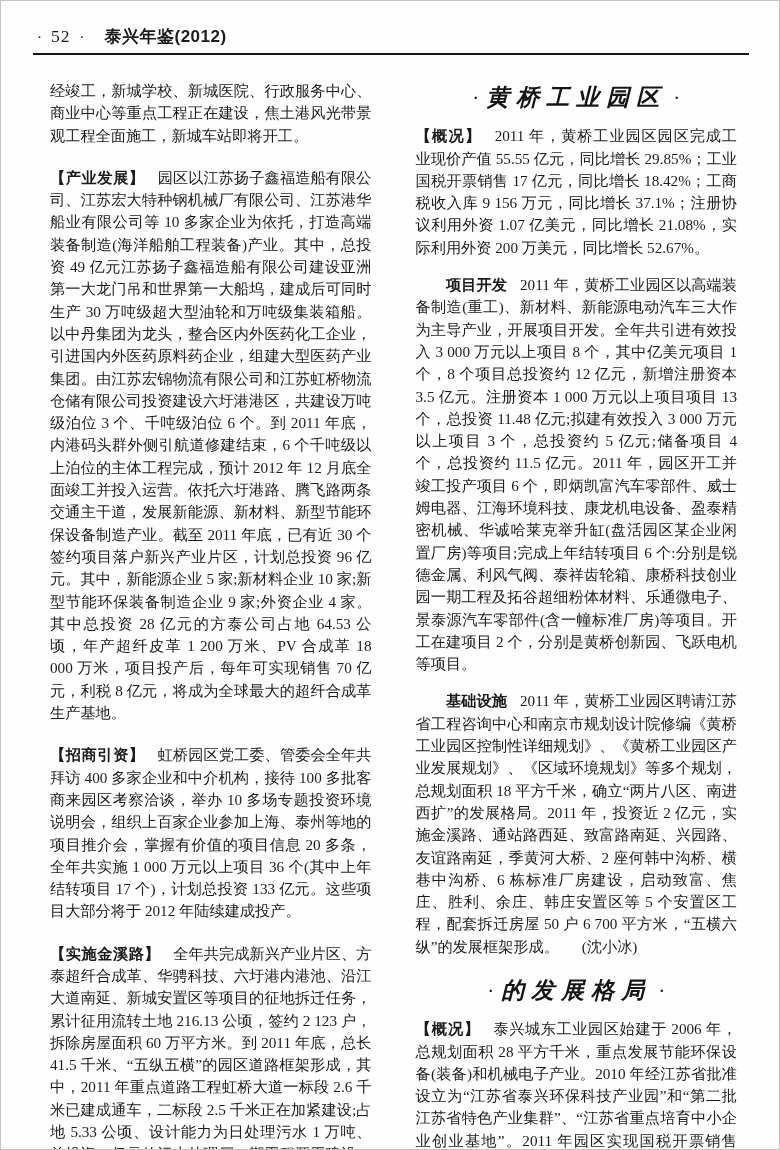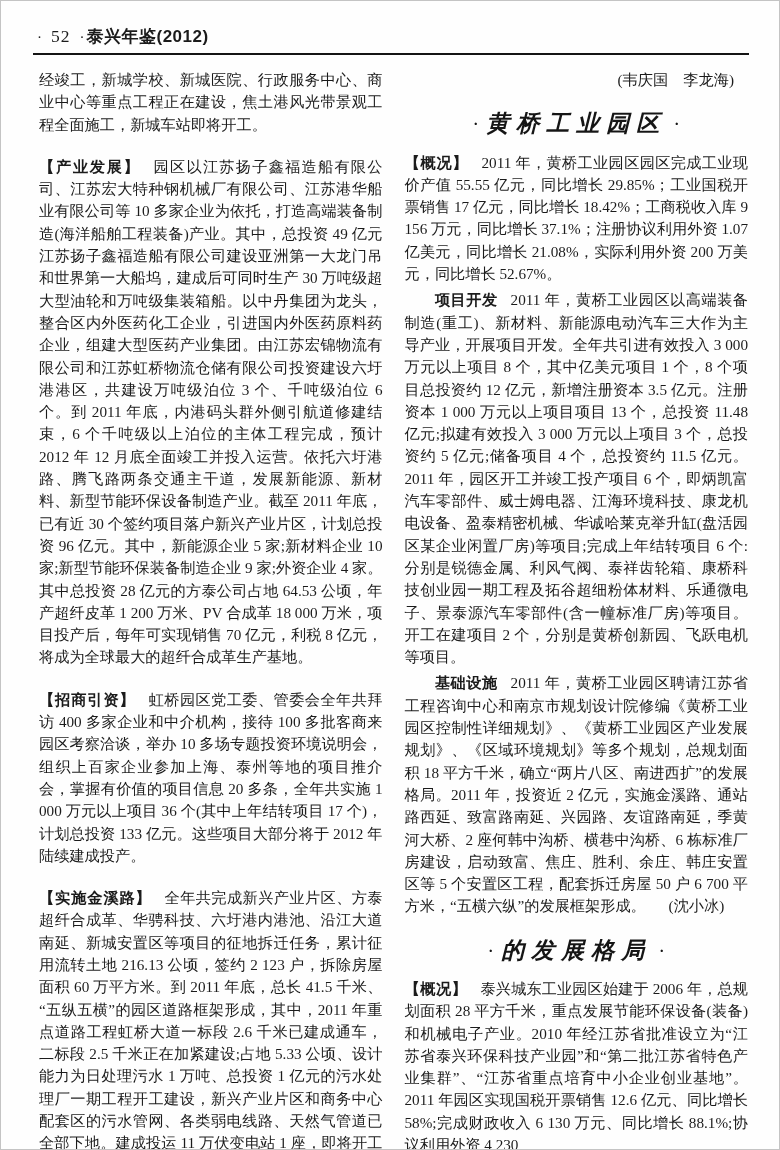--- a/index.html
+++ b/index.html
@@ -15,39 +15,39 @@
   }
   
   .running-head{
     display:flex;align-items:baseline;
     padding:24px 32px 0 36px;
     font-size:17px;
   }
   .rh-dot{font-size:15px;color:#222;}
   .rh-num{margin:0 9px;font-size:17.5px;letter-spacing:1px;text-align:center;}
   .rh-title{
-    margin-left:2px;
+    margin-left:20px;
     font-family:"Liberation Sans", sans-serif;
     font-weight:700;font-size:17px;letter-spacing:0.5px;
   }
   .head-rule{
     margin:5px 30px 0 32px;
     border:0;border-top:2.4px solid #141414;
   }
   
   .columns{
     display:flex;gap:14px;
     padding:10px 27px 0 34px;
   }
   .col{
     flex:1;min-width:0;
     font-size:15.2px;line-height:22.3px;
     text-align:justify;
   }
-  p{margin:4px;}
+  p{margin:15px;}
   .para{text-align:justify;}
   .entry{margin-top:20px;}
   .entry-label{
     font-family:"Liberation Sans", sans-serif;
     font-weight:700;
     letter-spacing:0.5px;
     margin-right:0.85em;
   }
   .sub{ text-indent:2em; }
   .sub-label{
@@ -102,21 +102,20 @@
         <span class="entry-label">【招商引资】</span><span>虹桥园区党工委、管委会全年共拜访 400 多家企业和中介机构，接待 100 多批客商来园区考察洽谈，举办 10 多场专题投资环境说明会，组织上百家企业参加上海、泰州等地的项目推介会，掌握有价值的项目信息 20 多条，全年共实施 1 000 万元以上项目 36 个(其中上年结转项目 17 个)，计划总投资 133 亿元。这些项目大部分将于 2012 年陆续建成投产。</span>
       </p>
 
       <p class="para entry">
         <span class="entry-label">【实施金溪路】</span><span>全年共完成新兴产业片区、方泰超纤合成革、华骋科技、六圩港内港池、沿江大道南延、新城安置区等项目的征地拆迁任务，累计征用流转土地 216.13 公顷，签约 2 123 户，拆除房屋面积 60 万平方米。到 2011 年底，总长 41.5 千米、“五纵五横”的园区道路框架形成，其中，2011 年重点道路工程虹桥大道一标段 2.6 千米已建成通车，二标段 2.5 千米正在加紧建设;占地 5.33 公顷、设计能力为日处理污水 1 万吨、总投资 1 亿元的污水处理厂一期工程开工建设，新兴产业片区和商务中心配套区的污水管网、各类弱电线路、天然气管道已全部下地。建成投运 11 万伏变电站 1 座，即将开工建设 22 万伏和 11 万伏变电站各 1</span>
       </p>
     </section>
 
     <section class="col">
 
-      <p class="para byline">(韦庆国　李龙海)</p>
 
       <h2 class="section-title">
         <span class="st-dot">·</span><span>黄桥工业园区</span><span class="st-dot">·</span>
       </h2>
 
       <p class="para">
         <span class="entry-label">【概况】</span><span>2011 年，黄桥工业园区园区完成工业现价产值 55.55 亿元，同比增长 29.85%；工业国税开票销售 17 亿元，同比增长 18.42%；工商税收入库 9 156 万元，同比增长 37.1%；注册协议利用外资 1.07 亿美元，同比增长 21.08%，实际利用外资 200 万美元，同比增长 52.67%。</span>
       </p>
 
       <p class="para sub">

